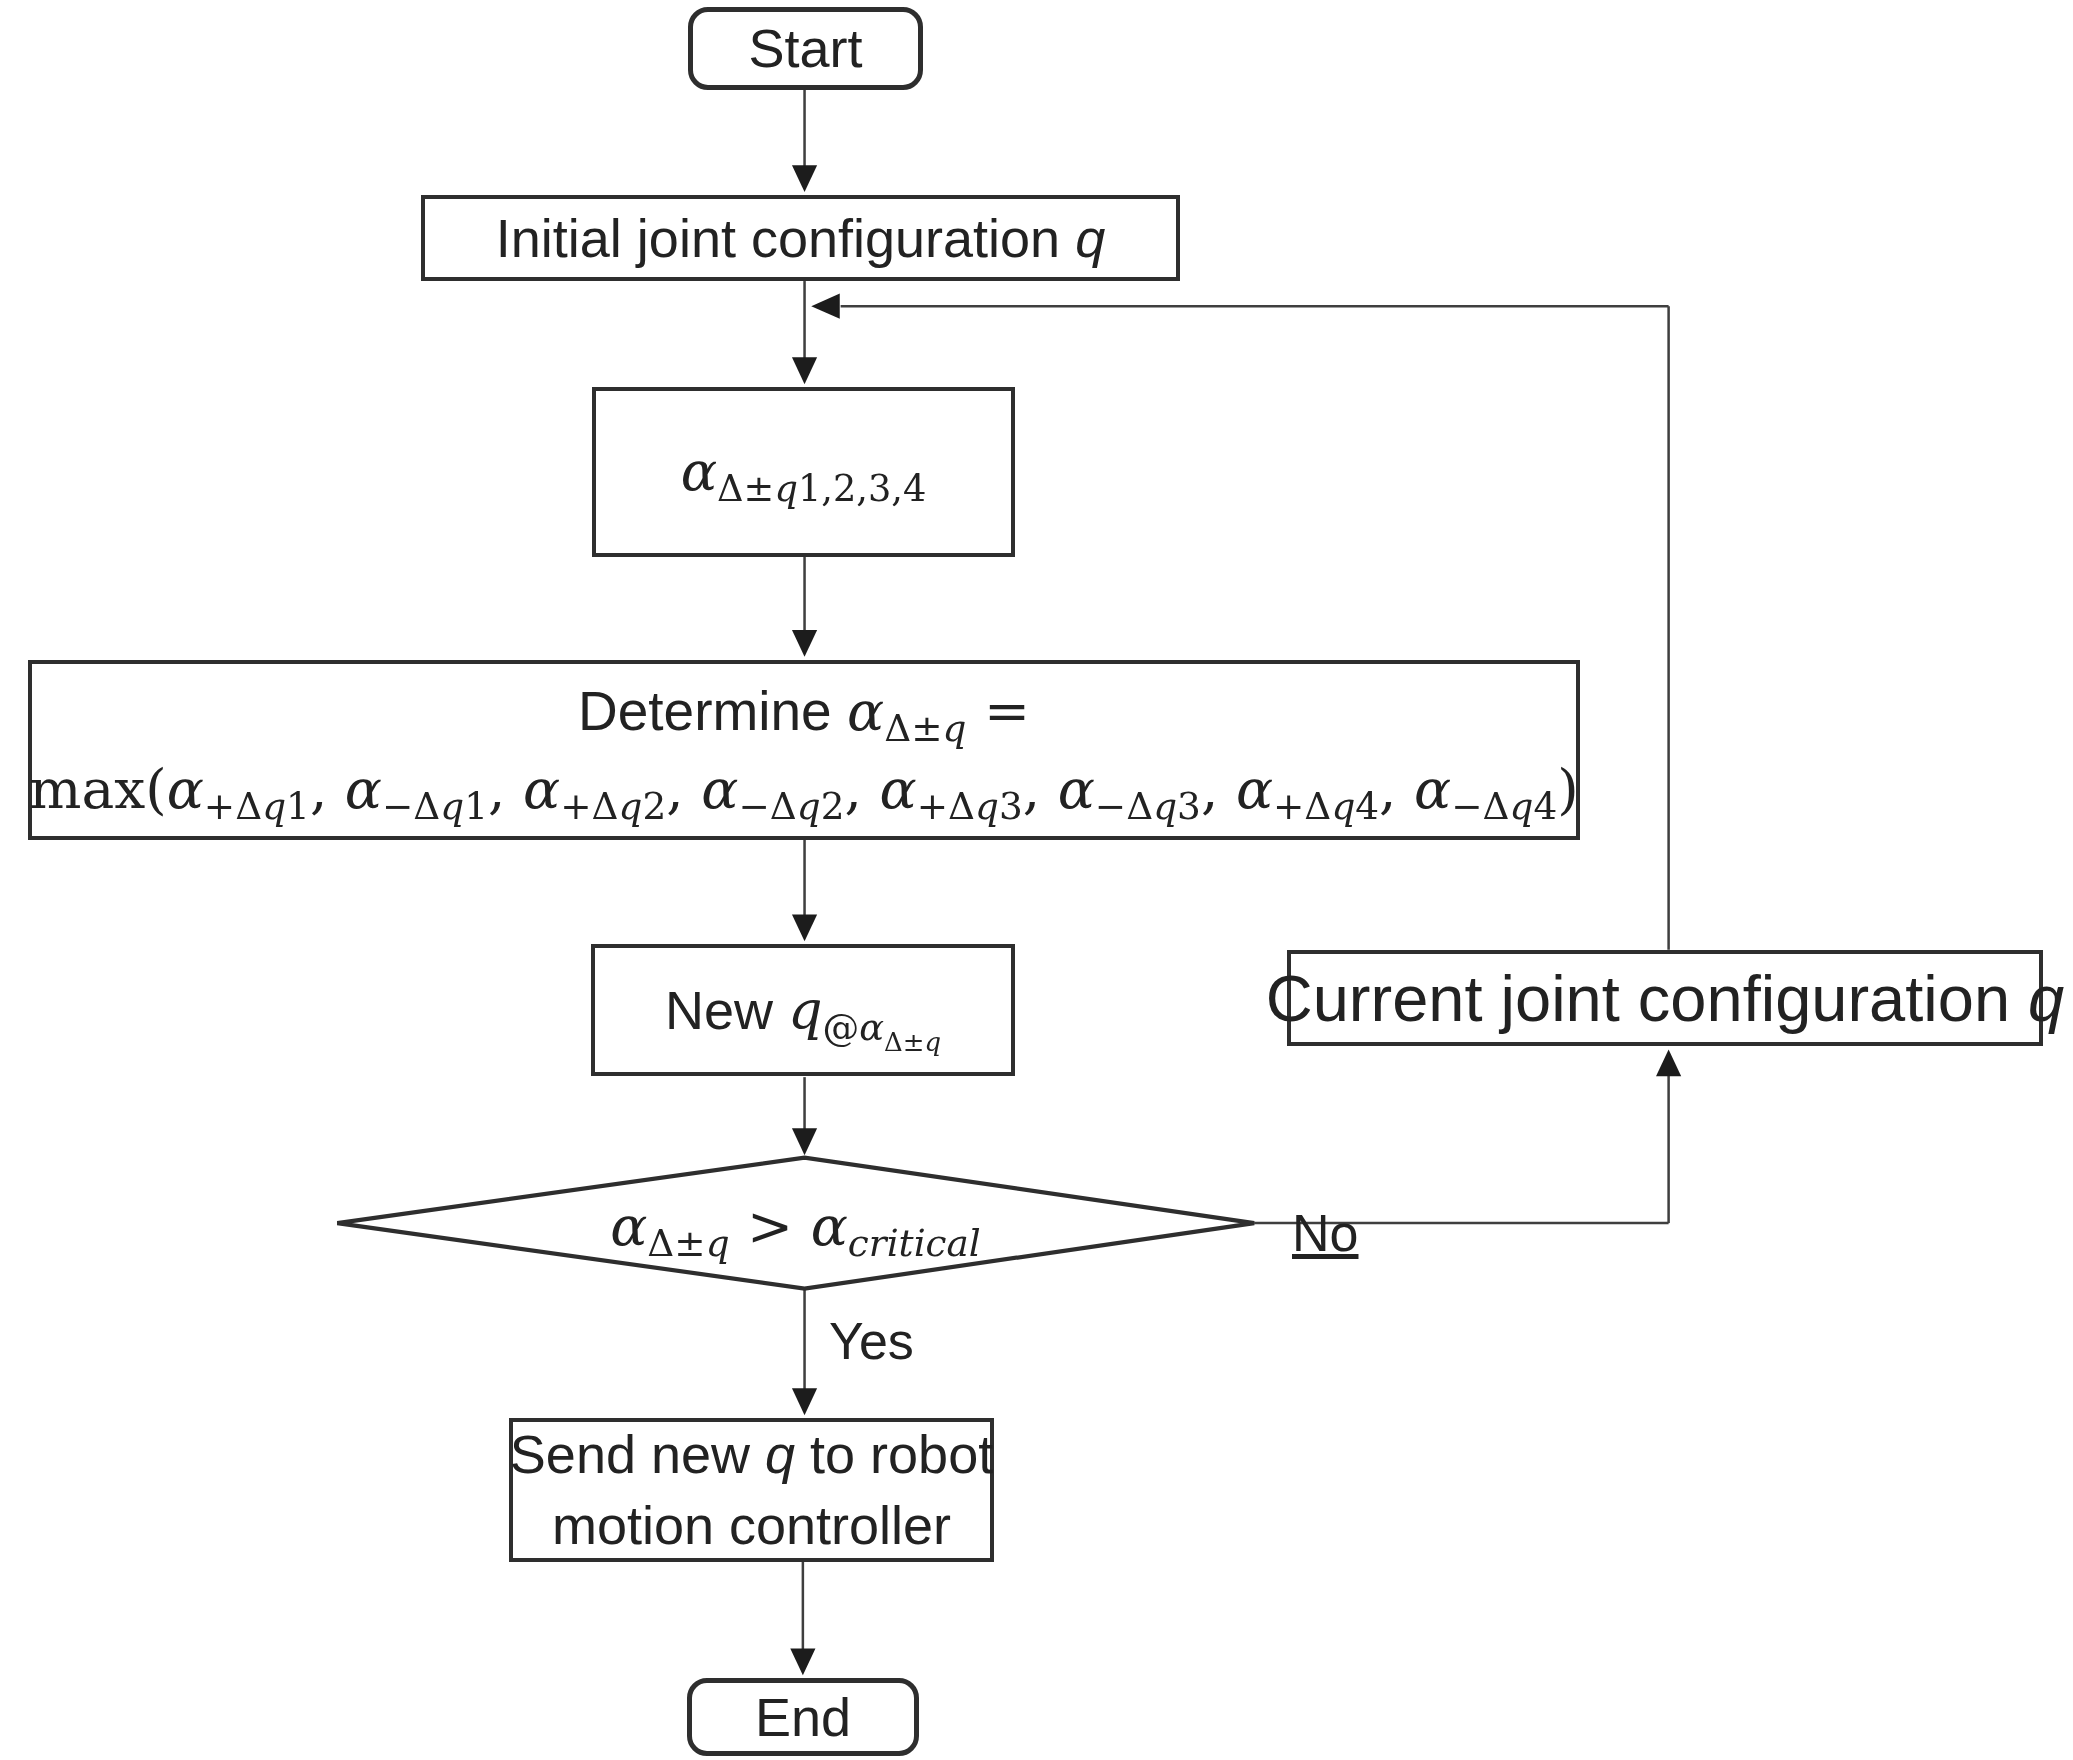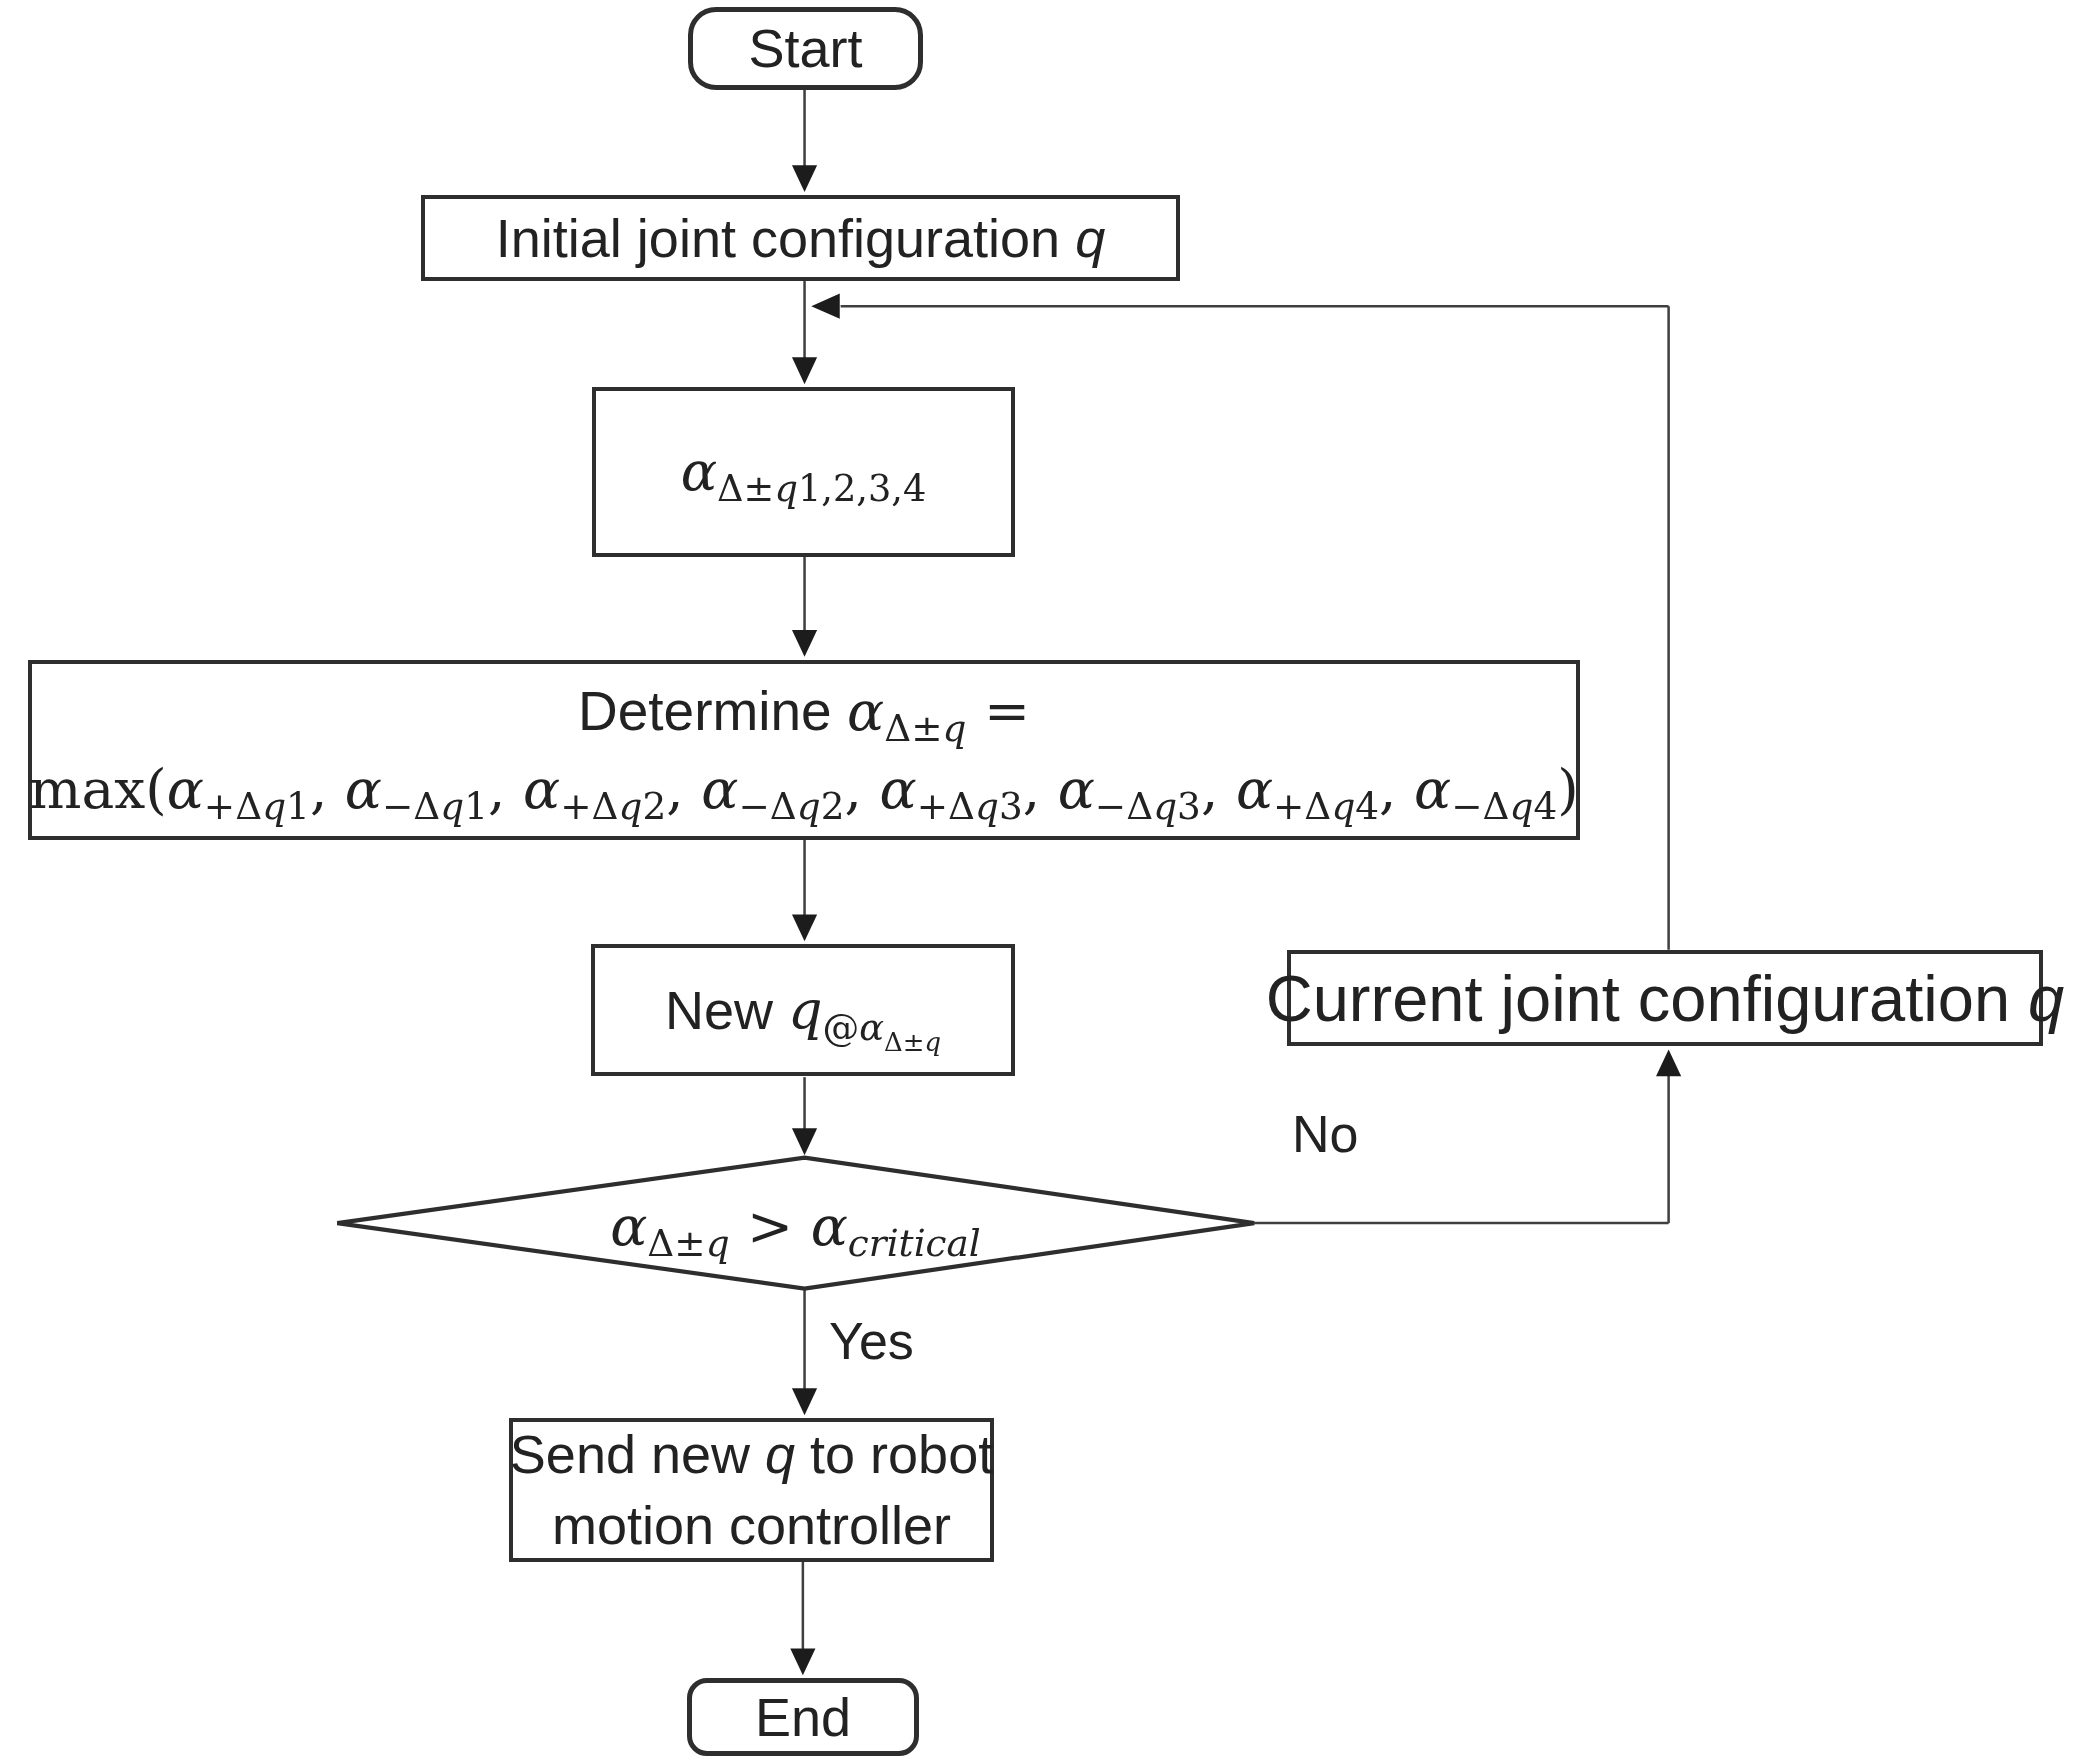--- a/index.html
+++ b/index.html
@@ -17,38 +17,38 @@
     box-sizing:border-box;
     background:#ffffff;
     border:4.2px solid #2e2e2e;
     display:flex;flex-direction:column;
     align-items:center;justify-content:center;
     text-align:center;
     z-index:2;
     white-space:nowrap;
   }
   .terminal{border-width:5px;border-radius:20px;}
-  #node-start{left:688px;top:6.7px;width:235px;height:83px;font-size:54px;border-radius:28px;}
+  #node-start{left:688px;top:6.7px;width:235px;height:83px;font-size:54px;}
   #node-initial{left:421px;top:195px;width:759px;height:86px;font-size:54px;}
   #node-calculate{left:592px;top:387px;width:423px;height:170px;font-size:54px;line-height:1.45;}
   #node-determine{left:28px;top:660px;width:1552px;height:180px;font-size:55px;line-height:1.42;}
   #node-new{left:591px;top:944px;width:424px;height:132px;font-size:54px;}
   #node-send{left:509px;top:1418px;width:485px;height:144px;font-size:54px;line-height:1.32;}
   #node-end{left:687px;top:1678px;width:232px;height:78px;font-size:54px;}
   #node-current{left:1287px;top:950px;width:756px;height:96px;font-size:65px;}
   #node-decision{
     position:absolute;left:337px;top:1171px;width:917px;height:109px;
     display:flex;align-items:center;justify-content:center;
     font-size:55px;z-index:2;white-space:nowrap;
   }
   .edge-label{
     position:absolute;z-index:2;font-size:52px;color:#222222;white-space:nowrap;
   }
   #label-yes{left:829px;top:1311px;}
-  #label-no{left:1292px;top:1104px;}
+  #label-no{left:1292px;top:1203px;text-decoration:underline;}
   
   .k-sans{font-family:"Liberation Sans",sans-serif;}
   .k-sansit{font-family:"Liberation Sans",sans-serif;font-style:italic;}
   .k-it{font-family:"DejaVu Serif",serif;font-style:italic;}
   .k-rom{font-family:"DejaVu Serif",serif;}
   .k-sub{font-family:"DejaVu Serif",serif;font-size:68%;position:relative;top:.30em;}
   .k-subit{font-family:"DejaVu Serif",serif;font-style:italic;font-size:68%;position:relative;top:.30em;}
   .k-sub2{font-family:"DejaVu Serif",serif;font-size:48%;position:relative;top:.85em;}
   .k-sub2it{font-family:"DejaVu Serif",serif;font-style:italic;font-size:48%;position:relative;top:.85em;}
 </style>

